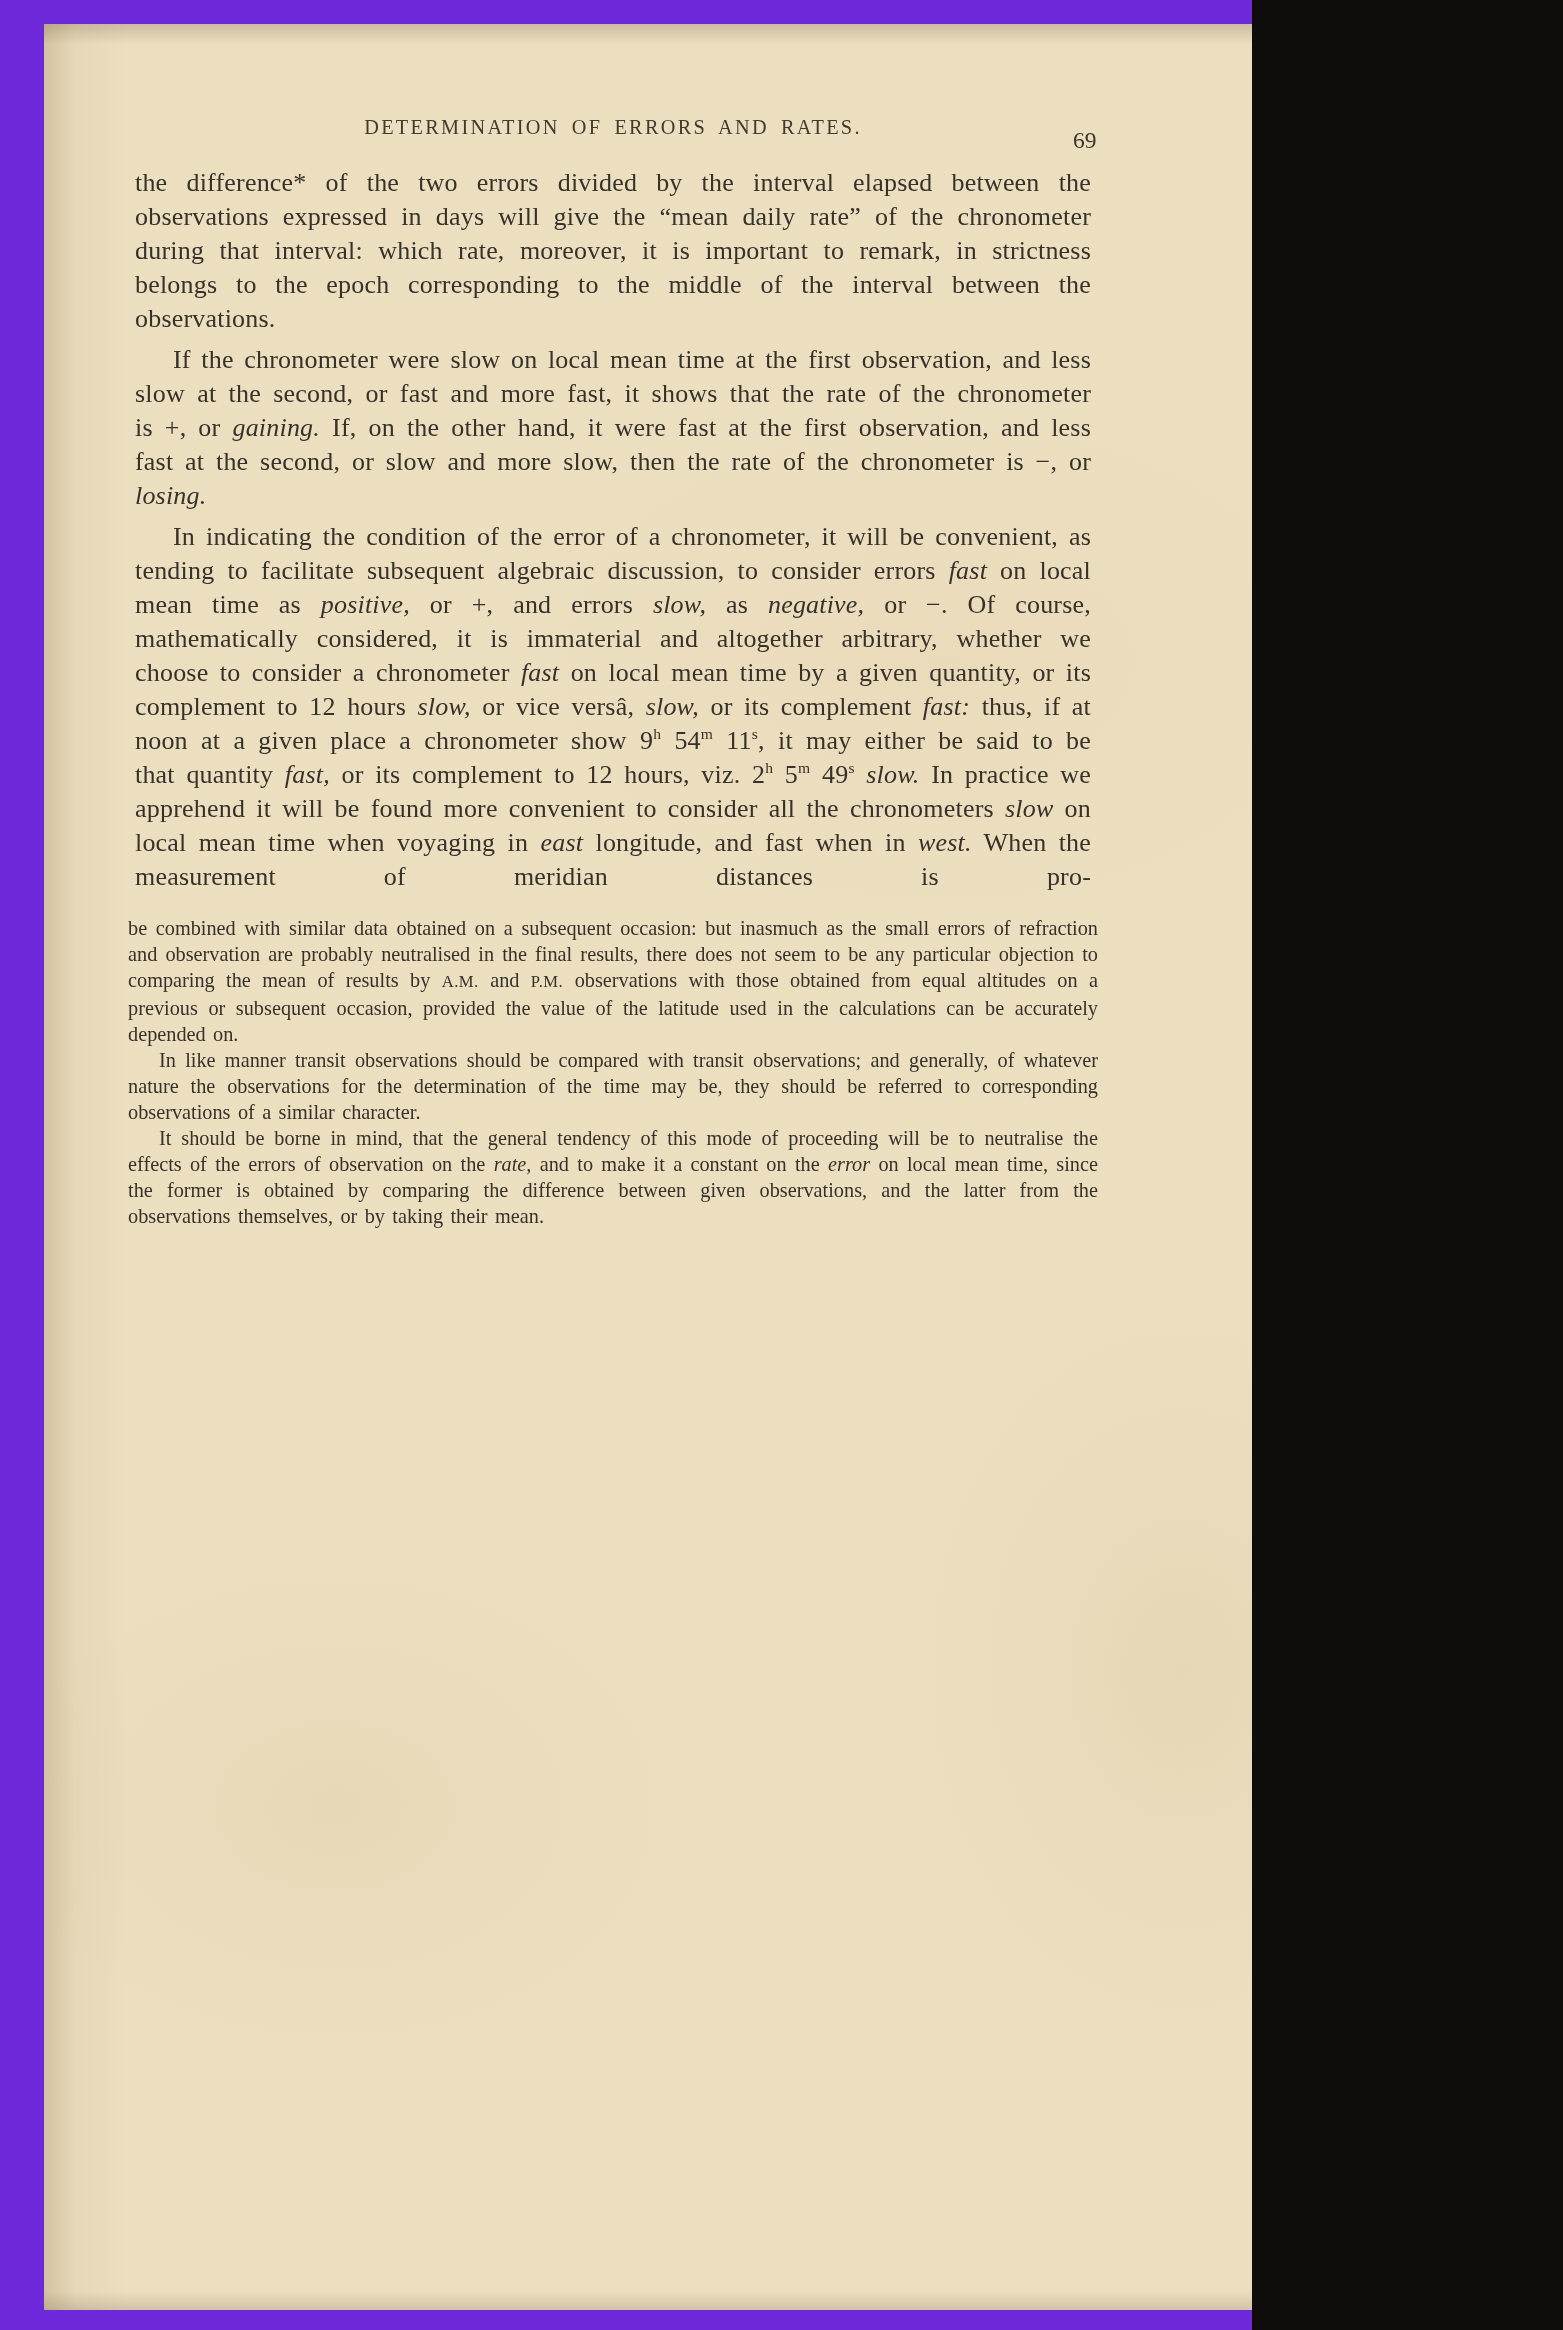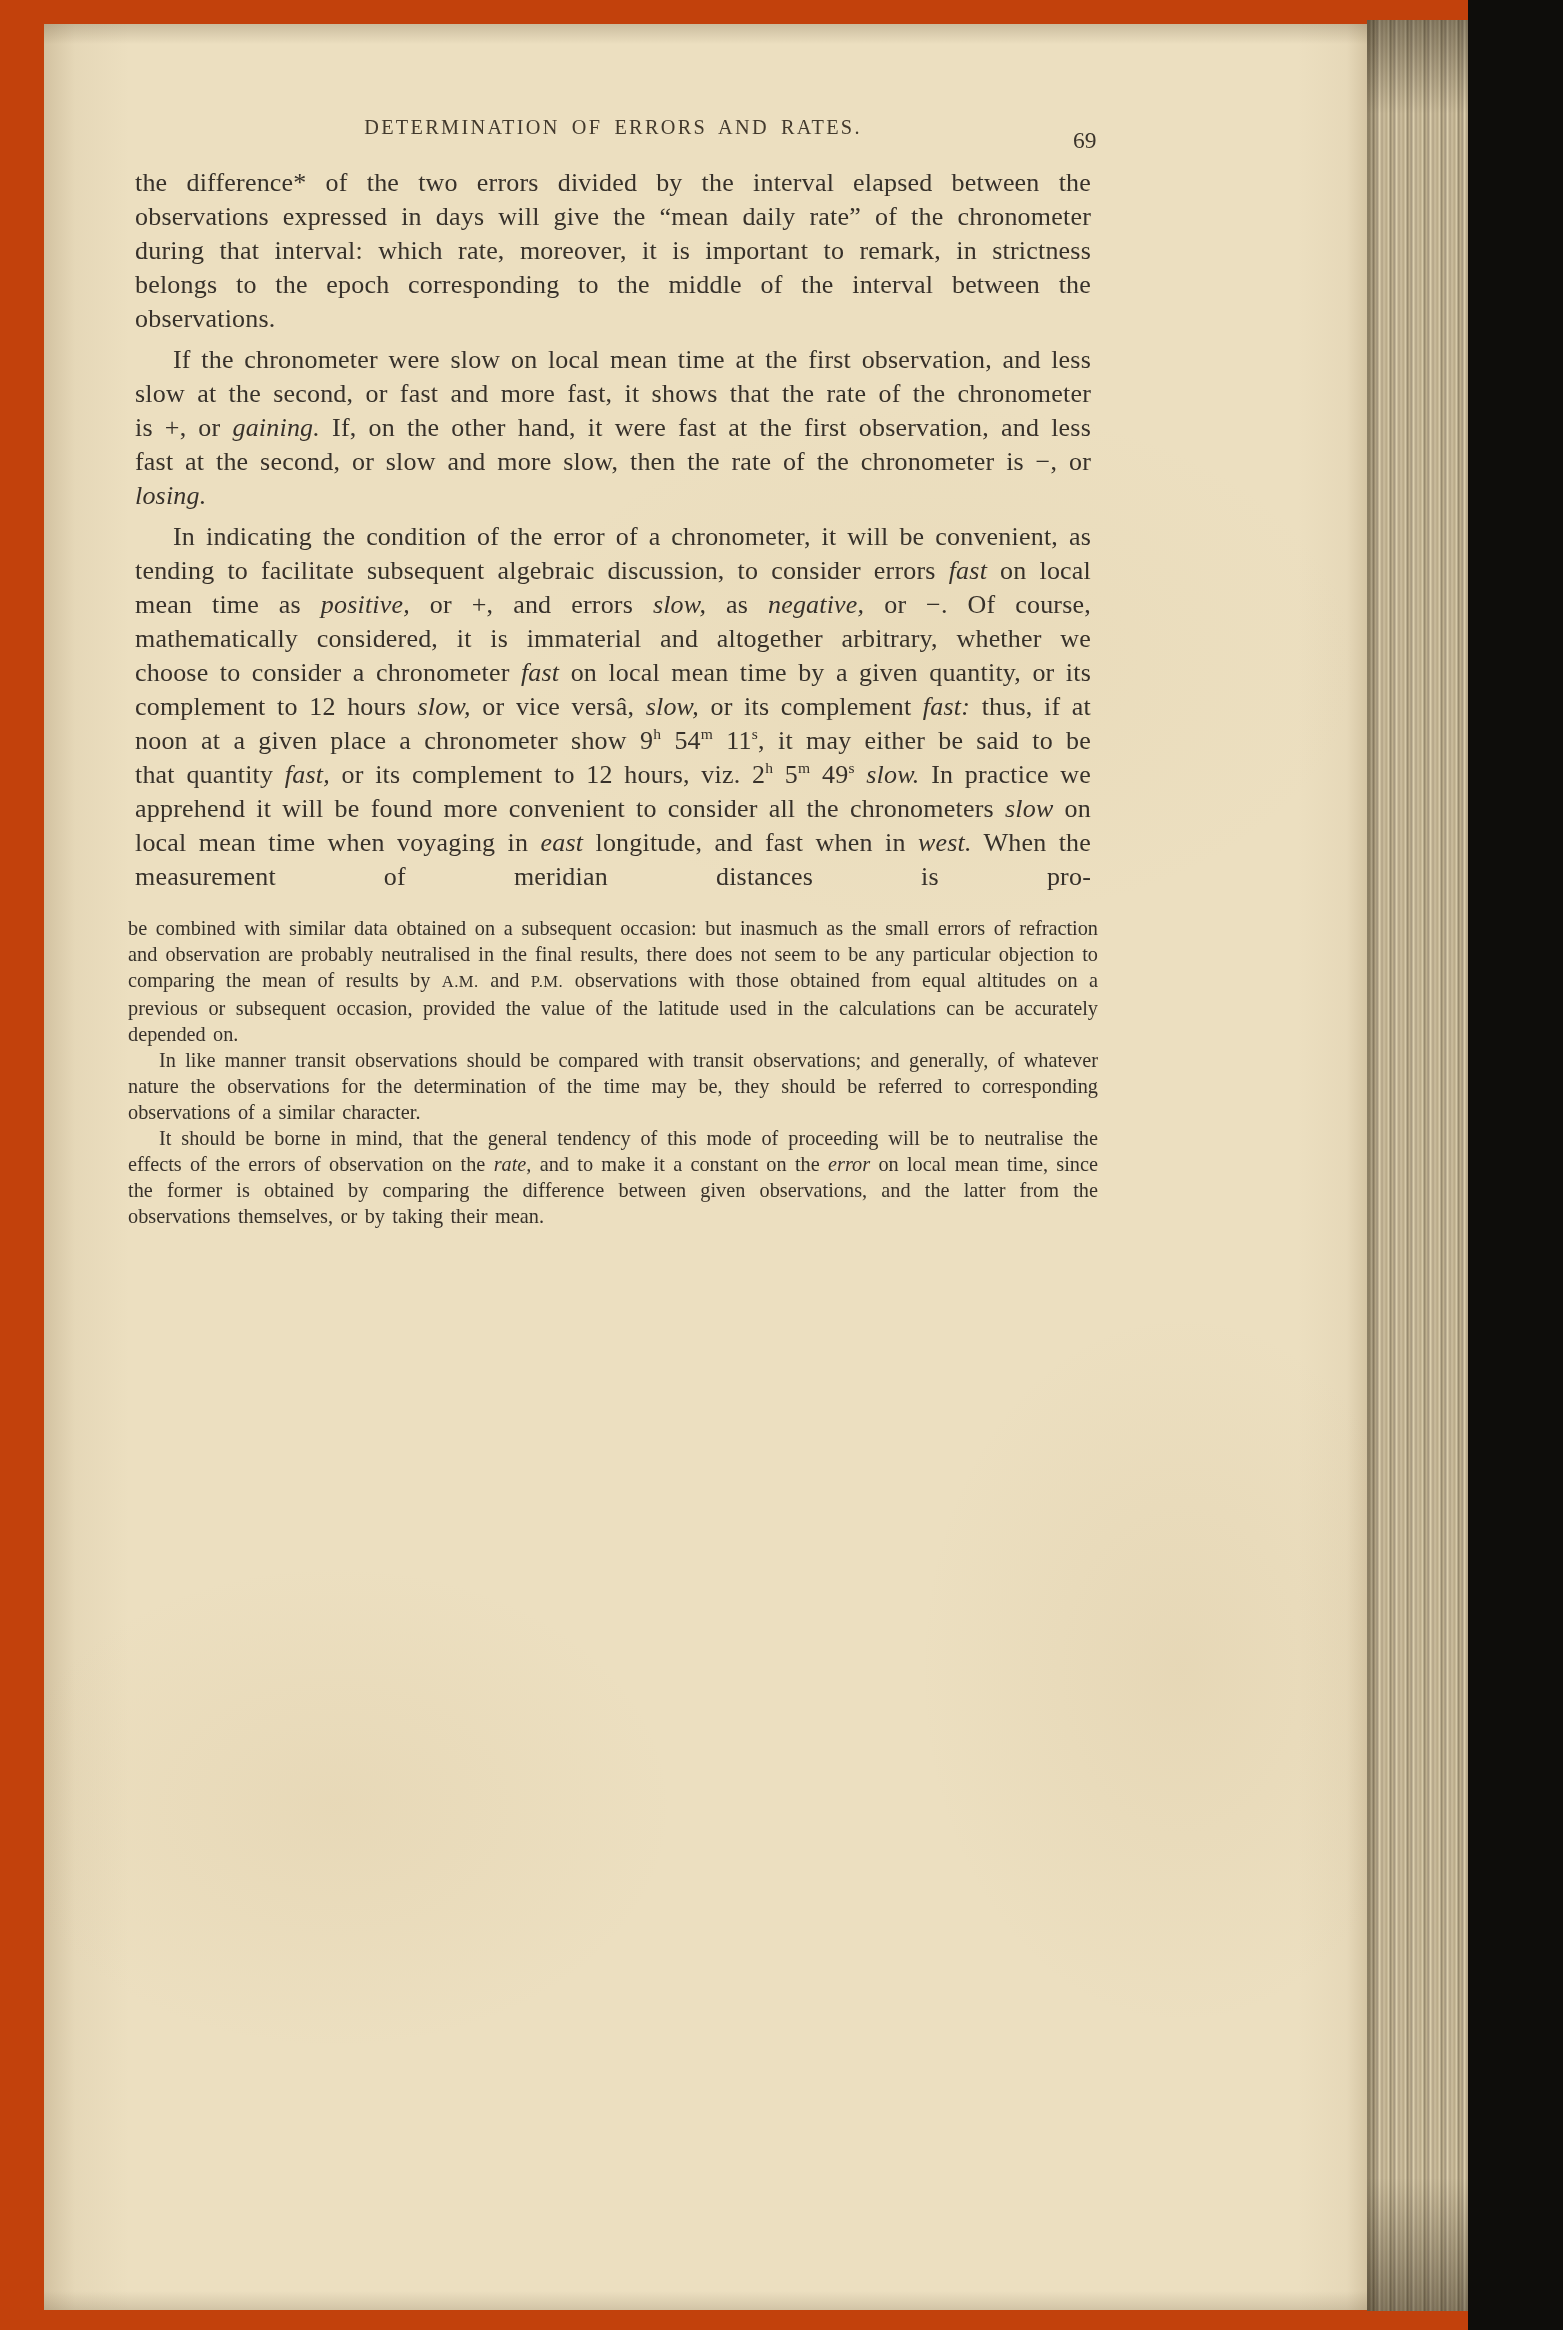--- a/index.html
+++ b/index.html
@@ -2,23 +2,23 @@
 <html style="font-size:12.5px"><head>
 <meta charset="utf-8">
 <style>
   html, body {
     margin: 0;
     padding: 0;
     background: #0e0d0b;
   }
   .scan {
     position: relative;
-    width: 1468px;
+    width: 1252px;
     height: 2330px;
-    background: #c2410c;
+    background: #6d28d9;
     overflow: hidden;
     font-family: "Liberation Serif", "DejaVu Serif", serif;
   }
   
   .paper {
     position: absolute;
     left: 44px;
     top: 23.5px;
     width: 1323px;
     height: 2286px;

